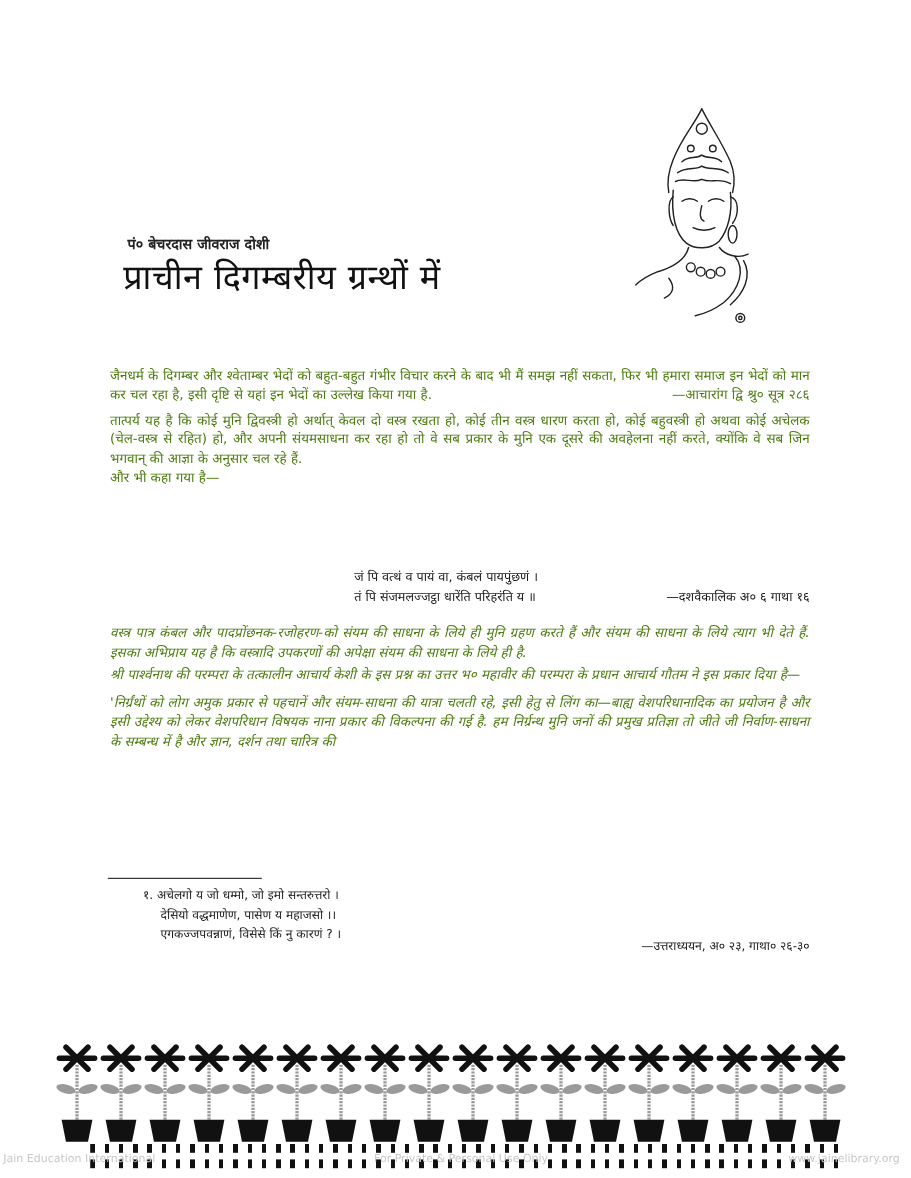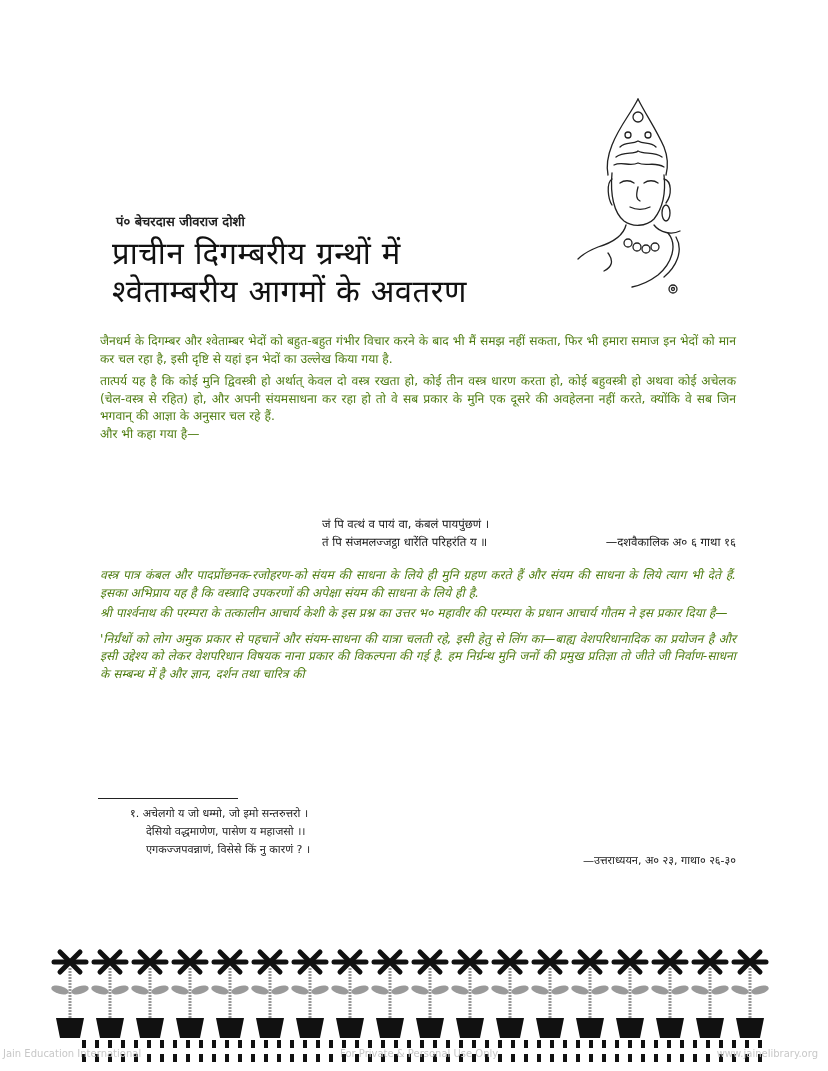--- a/index.html
+++ b/index.html
@@ -60,25 +60,25 @@
     <path d="M108 142 C116 156 108 172 96 182"></path>
     <path d="M40 158 C46 166 44 172 36 176"></path>
     <circle cx="105" cy="194" r="4"></circle>
       <circle cx="105" cy="194" r="1.5"></circle>
   </svg>
 </div>
 
 <div class="abs author">पं० बेचरदास जीवराज दोशी</div>
 <div class="abs title">
   <div>प्राचीन दिगम्बरीय ग्रन्थों में</div>
-  <div>श्वेताम्बरीय आगमों के अवतरण</div>
 </div>
 
 <div class="abs body-text" style="top:333px;">
   <p class="para">जैनधर्म के दिगम्बर और श्वेताम्बर भेदों को बहुत-बहुत गंभीर विचार करने के बाद भी मैं समझ नहीं सकता, फिर भी हमारा समाज इन भेदों को मान कर चल रहा है, इसी दृष्टि से यहां इन भेदों का उल्लेख किया गया है.</p>
+  <div class="cite-right" style="margin-top:-17px;">—आचारांग द्वि श्रु० सूत्र २८६</div>
   <p class="para" style="margin-top:5px;">तात्पर्य यह है कि कोई मुनि द्विवस्त्री हो अर्थात् केवल दो वस्त्र रखता हो, कोई तीन वस्त्र धारण करता हो, कोई बहुवस्त्री हो अथवा कोई अचेलक (चेल-वस्त्र से रहित) हो, और अपनी संयमसाधना कर रहा हो तो वे सब प्रकार के मुनि एक दूसरे की अवहेलना नहीं करते, क्योंकि वे सब जिन भगवान् की आज्ञा के अनुसार चल रहे हैं.</p>
   <p class="para">और भी कहा गया है—</p>
 </div>
 
 <div class="abs verse" style="top:515px;">
   <div>जं पि वत्थं व पायं वा, कंबलं पायपुंछणं ।</div>
   <div>तं पि संजमलज्जट्ठा धारेंति परिहरंति य ॥</div>
 </div>
 <div class="abs verse-cite" style="top:534px;">—दशवैकालिक अ० ६ गाथा १६</div>
 

